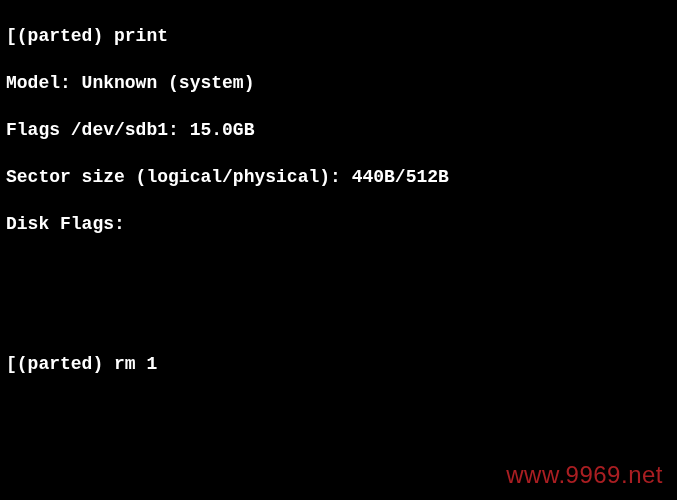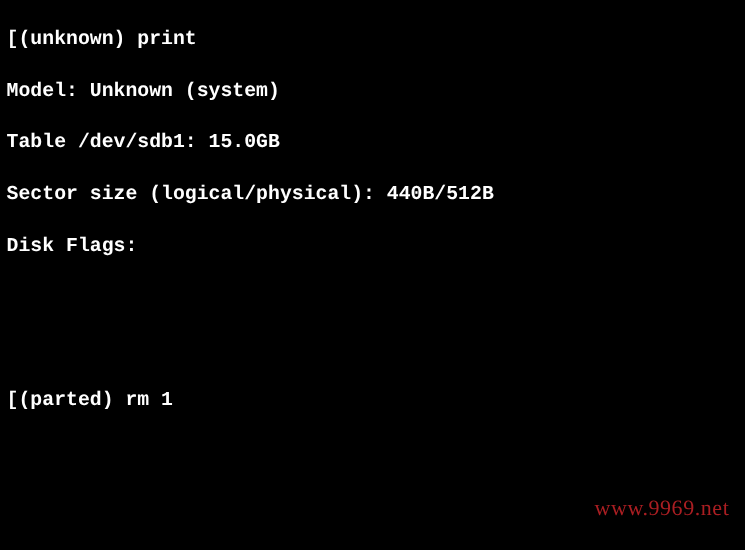--- a/index.html
+++ b/index.html
@@ -18,36 +18,36 @@
     }
     .terminal {
       padding: 2px 6px;
       white-space: pre;
     }
     .line {
       display: block;
     }
     .watermark {
       position: absolute;
-      bottom: 25px;
+      bottom: 10px;
       right: 14px;
       color: #aa1e22;
-      font-family: Liberation Serif, serif;
-      font-size: 20px;
+      font-family: Liberation Sans, sans-serif;
+      font-size: 24px;
       font-weight: normal;
       letter-spacing: 0.5px;
     }
   </style>
 </head>
 <body>
 
 <div class="terminal">
-<span class="line">[(unknown) print</span>
+<span class="line">[(parted) print</span>
 <span class="line">Model: Unknown (system)</span>
-<span class="line">Table /dev/sdb1: 15.0GB</span>
+<span class="line">Flags /dev/sdb1: 15.0GB</span>
 <span class="line">Sector size (logical/physical): 440B/512B</span>
 <span class="line">Disk Flags:</span>
 <span class="line"> </span>
 <span class="line"> </span>
 <span class="line">[(parted) rm 1</span>
 
 
 
 
 

